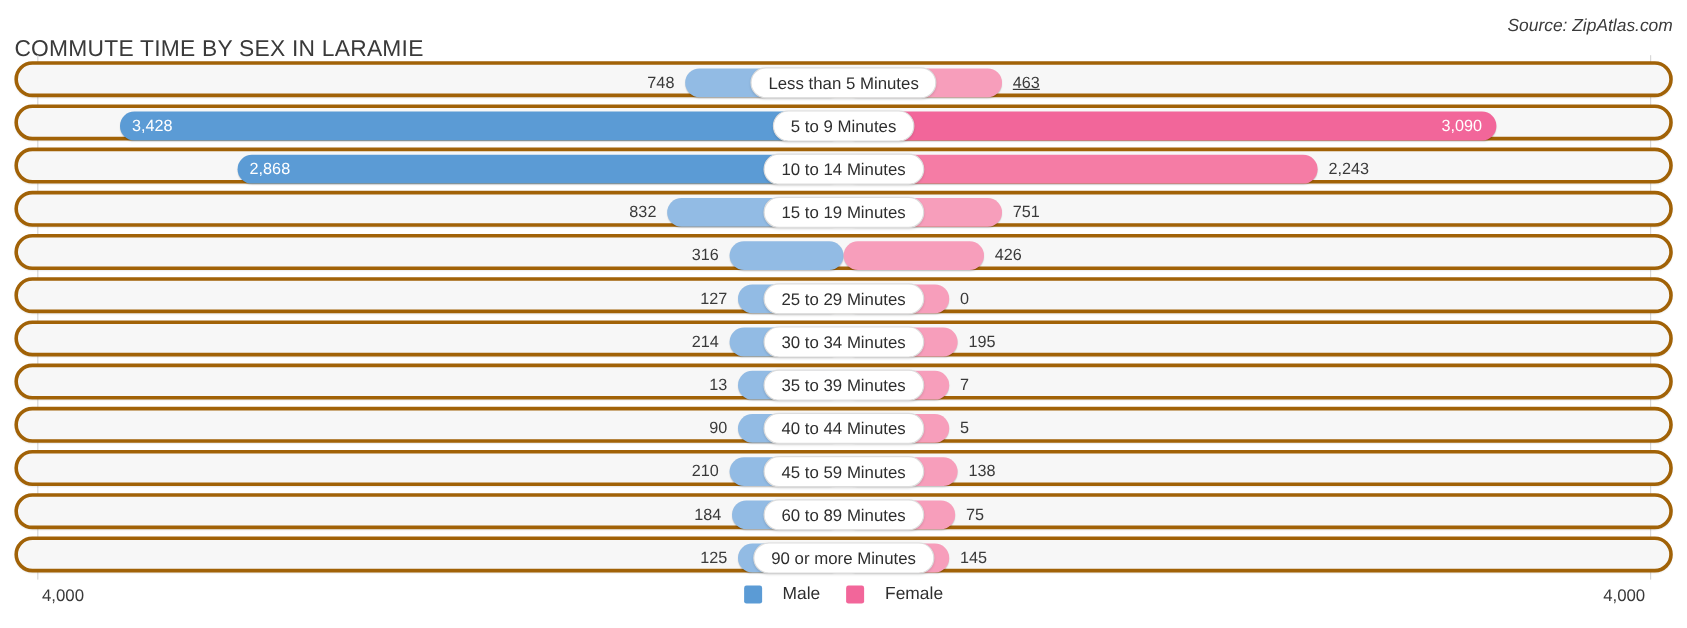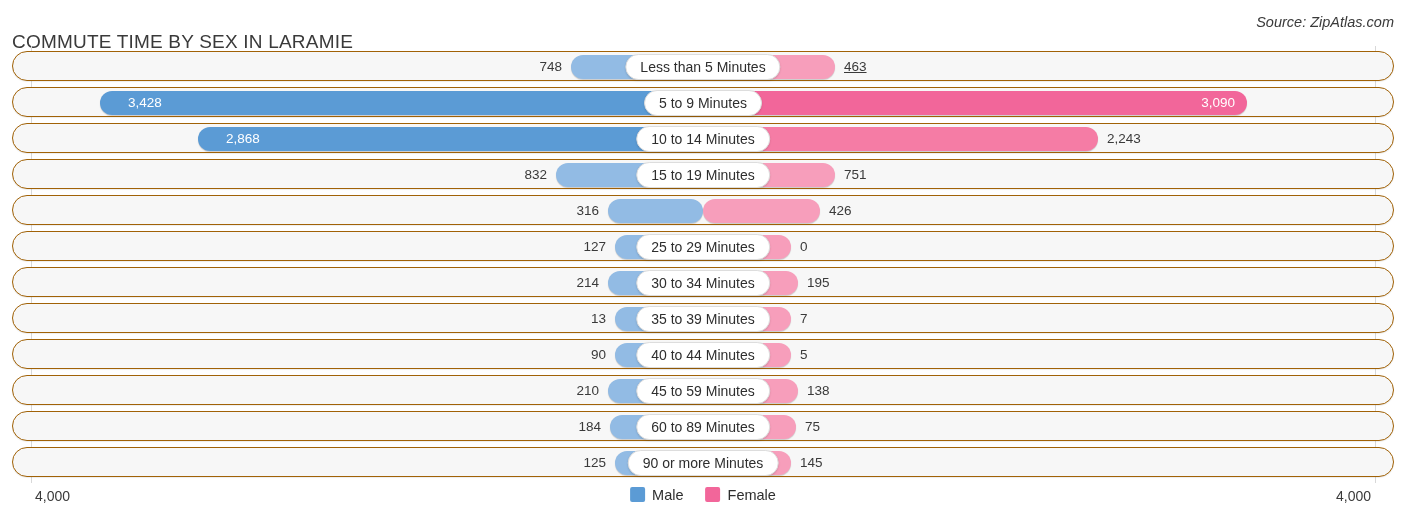--- a/index.html
+++ b/index.html
@@ -67,21 +67,21 @@
     position: absolute;
     left: 0; top: 0; right: 0; bottom: 0;
     z-index: 1;
   }
 
   .row {
     position: absolute;
     left: 12px;
     width: 1382px;
     height: 30px;
-    border: 1px solid #a16207;
+    border: 3px solid #a16207;
     border-radius: 15px;
     background: #f7f7f7;
     box-shadow: 0 1px 1px rgba(0,0,0,0.07);
   }
 
   .bar {
     position: absolute;
     top: 3px;
     height: 24px;
     border-radius: 12px;
@@ -92,21 +92,21 @@
 
   .bar-val {
     position: absolute;
     top: 0;
     height: 24px;
     line-height: 24px;
     font-size: 13.5px;
     color: #ffffff;
     white-space: nowrap;
   }
-  .bar.male .bar-val   { left: 28px; }
+  .bar.male .bar-val   { left: 10px; }
   .bar.female .bar-val { right: 12px; }
 
   .out-val {
     position: absolute;
     top: 3px;
     height: 24px;
     line-height: 24px;
     font-size: 13.5px;
     color: #3a3a3a;
     white-space: nowrap;
@@ -152,22 +152,22 @@
     position: absolute;
     left: 50%;
     transform: translateX(-50%);
     top: 4px;
     display: flex;
     align-items: center;
     gap: 22px;
   }
   .legend-item {
     display: flex;
-    align-items: flex-start;
-    gap: 7px;
+    align-items: flex-end;
+    gap: 17px;
   }
   .legend-swatch {
     width: 15px;
     height: 15px;
     border-radius: 2px;
     display: inline-block;
   }
   .legend-text {
     font-size: 14.5px;
     color: #2e2e2e;

